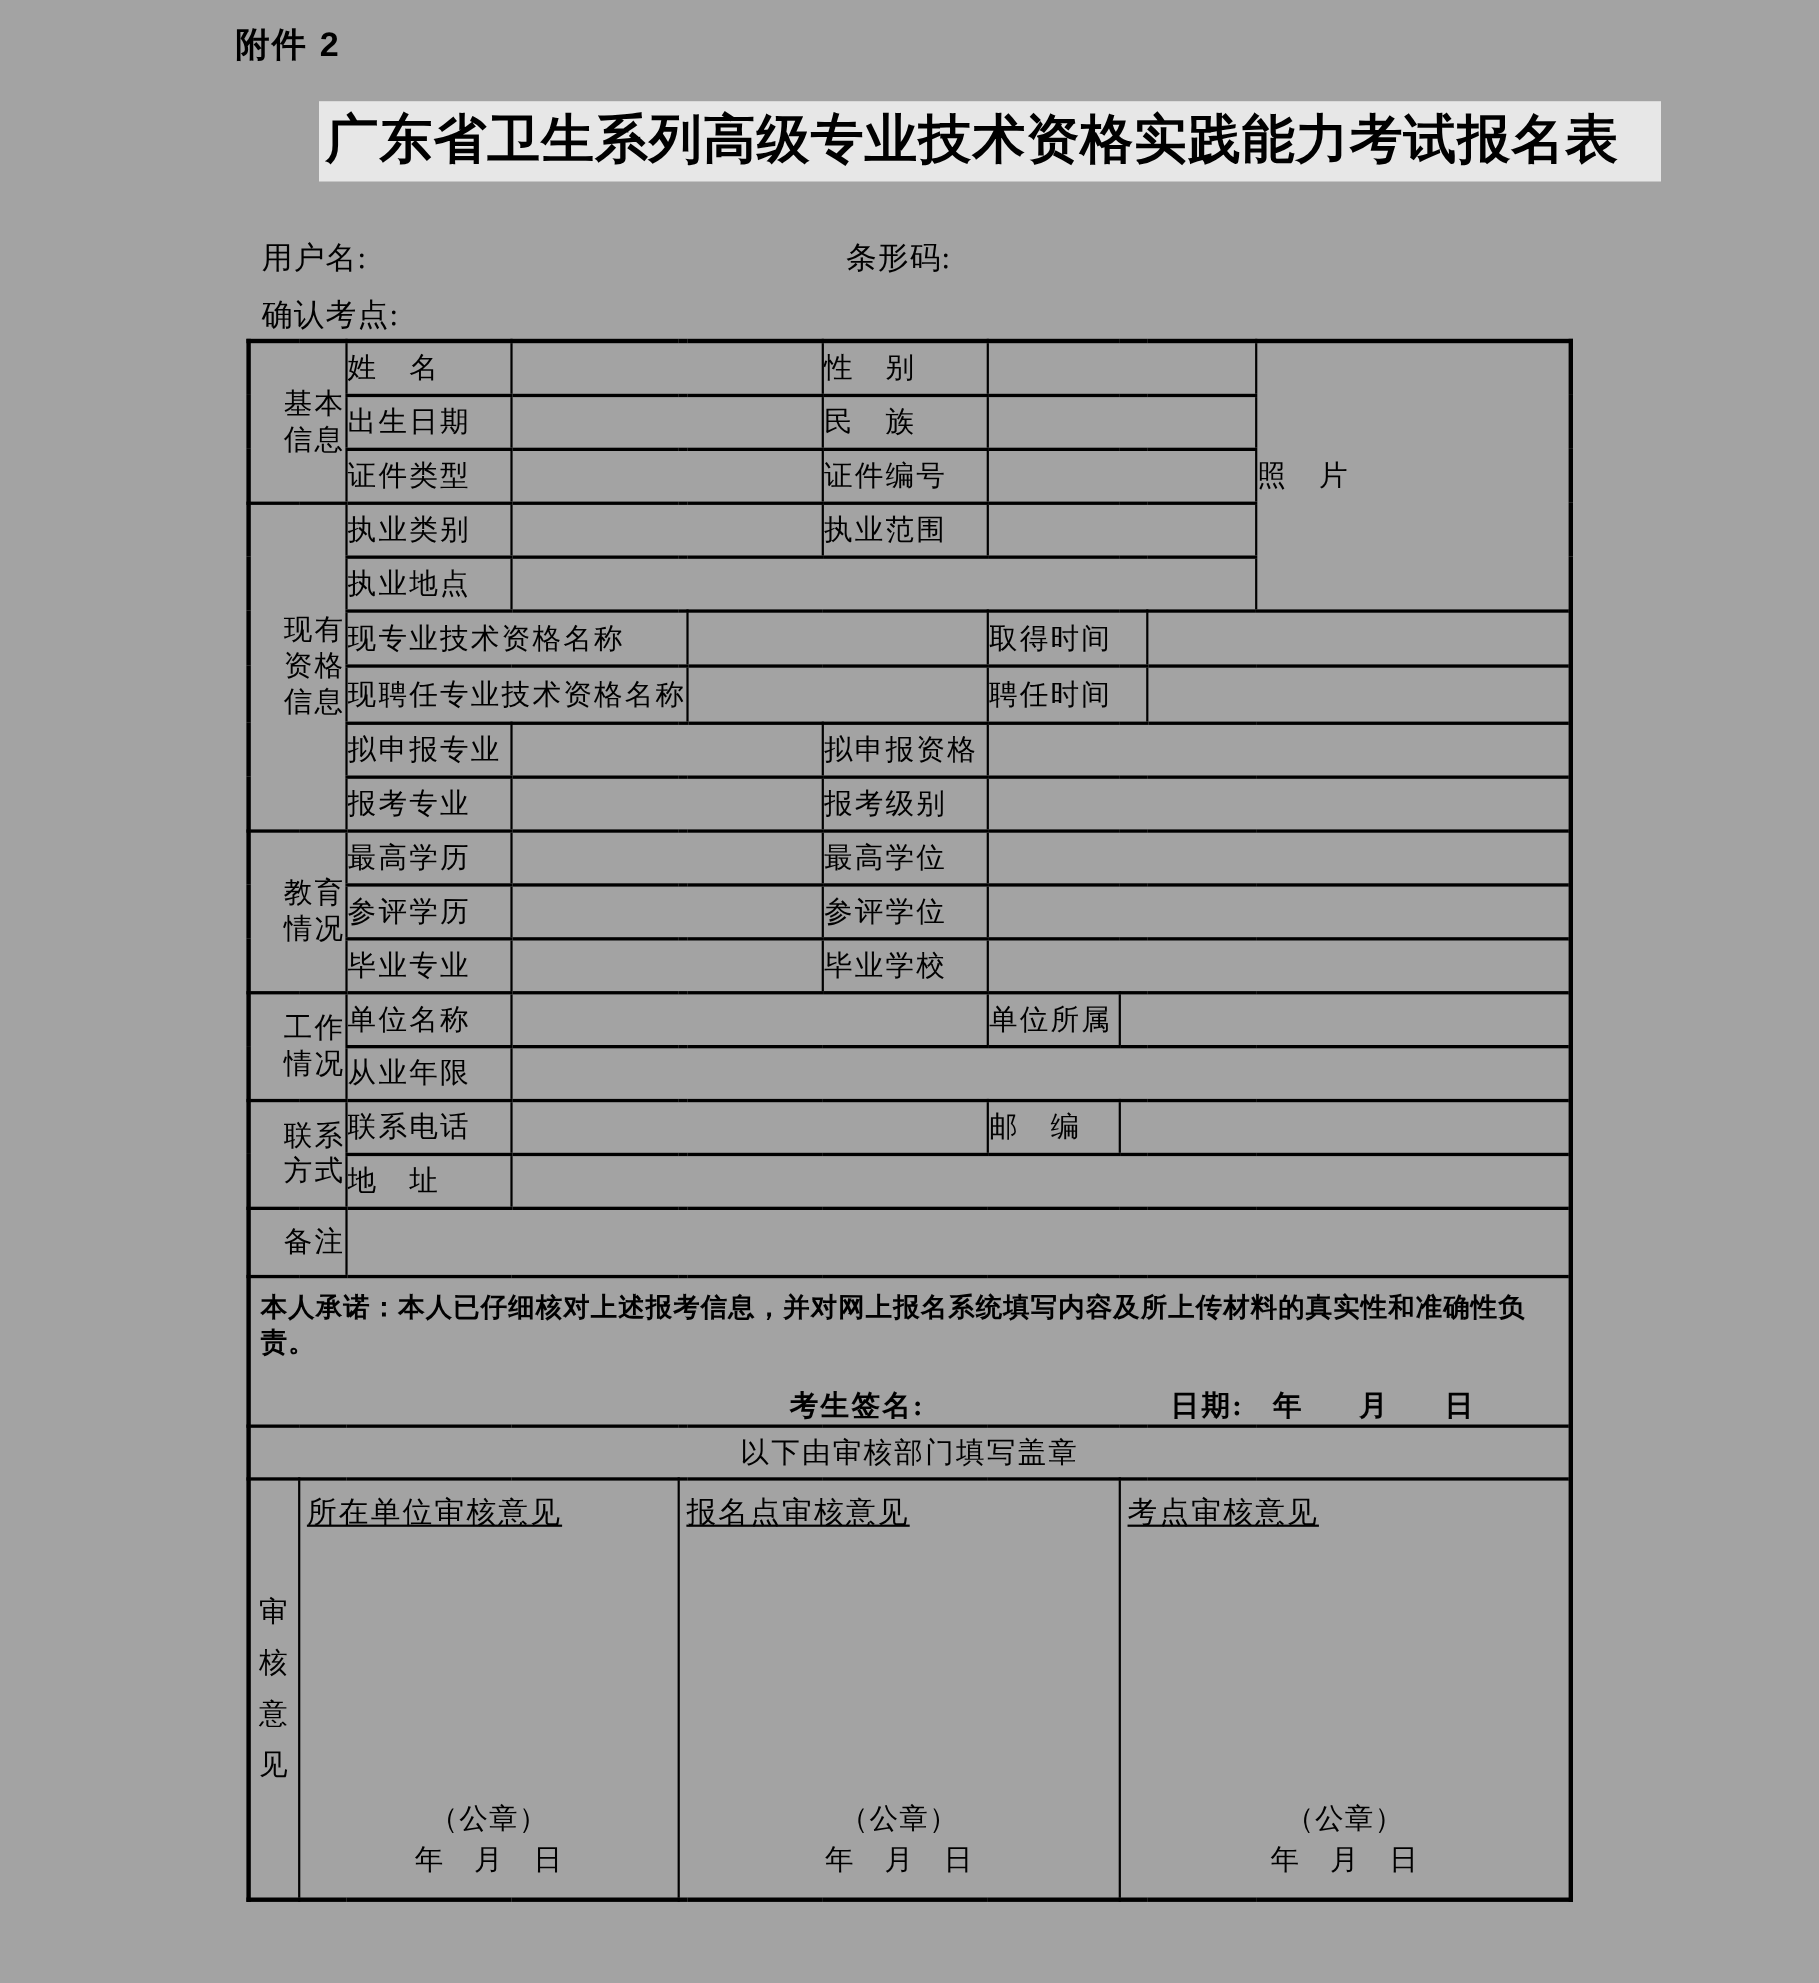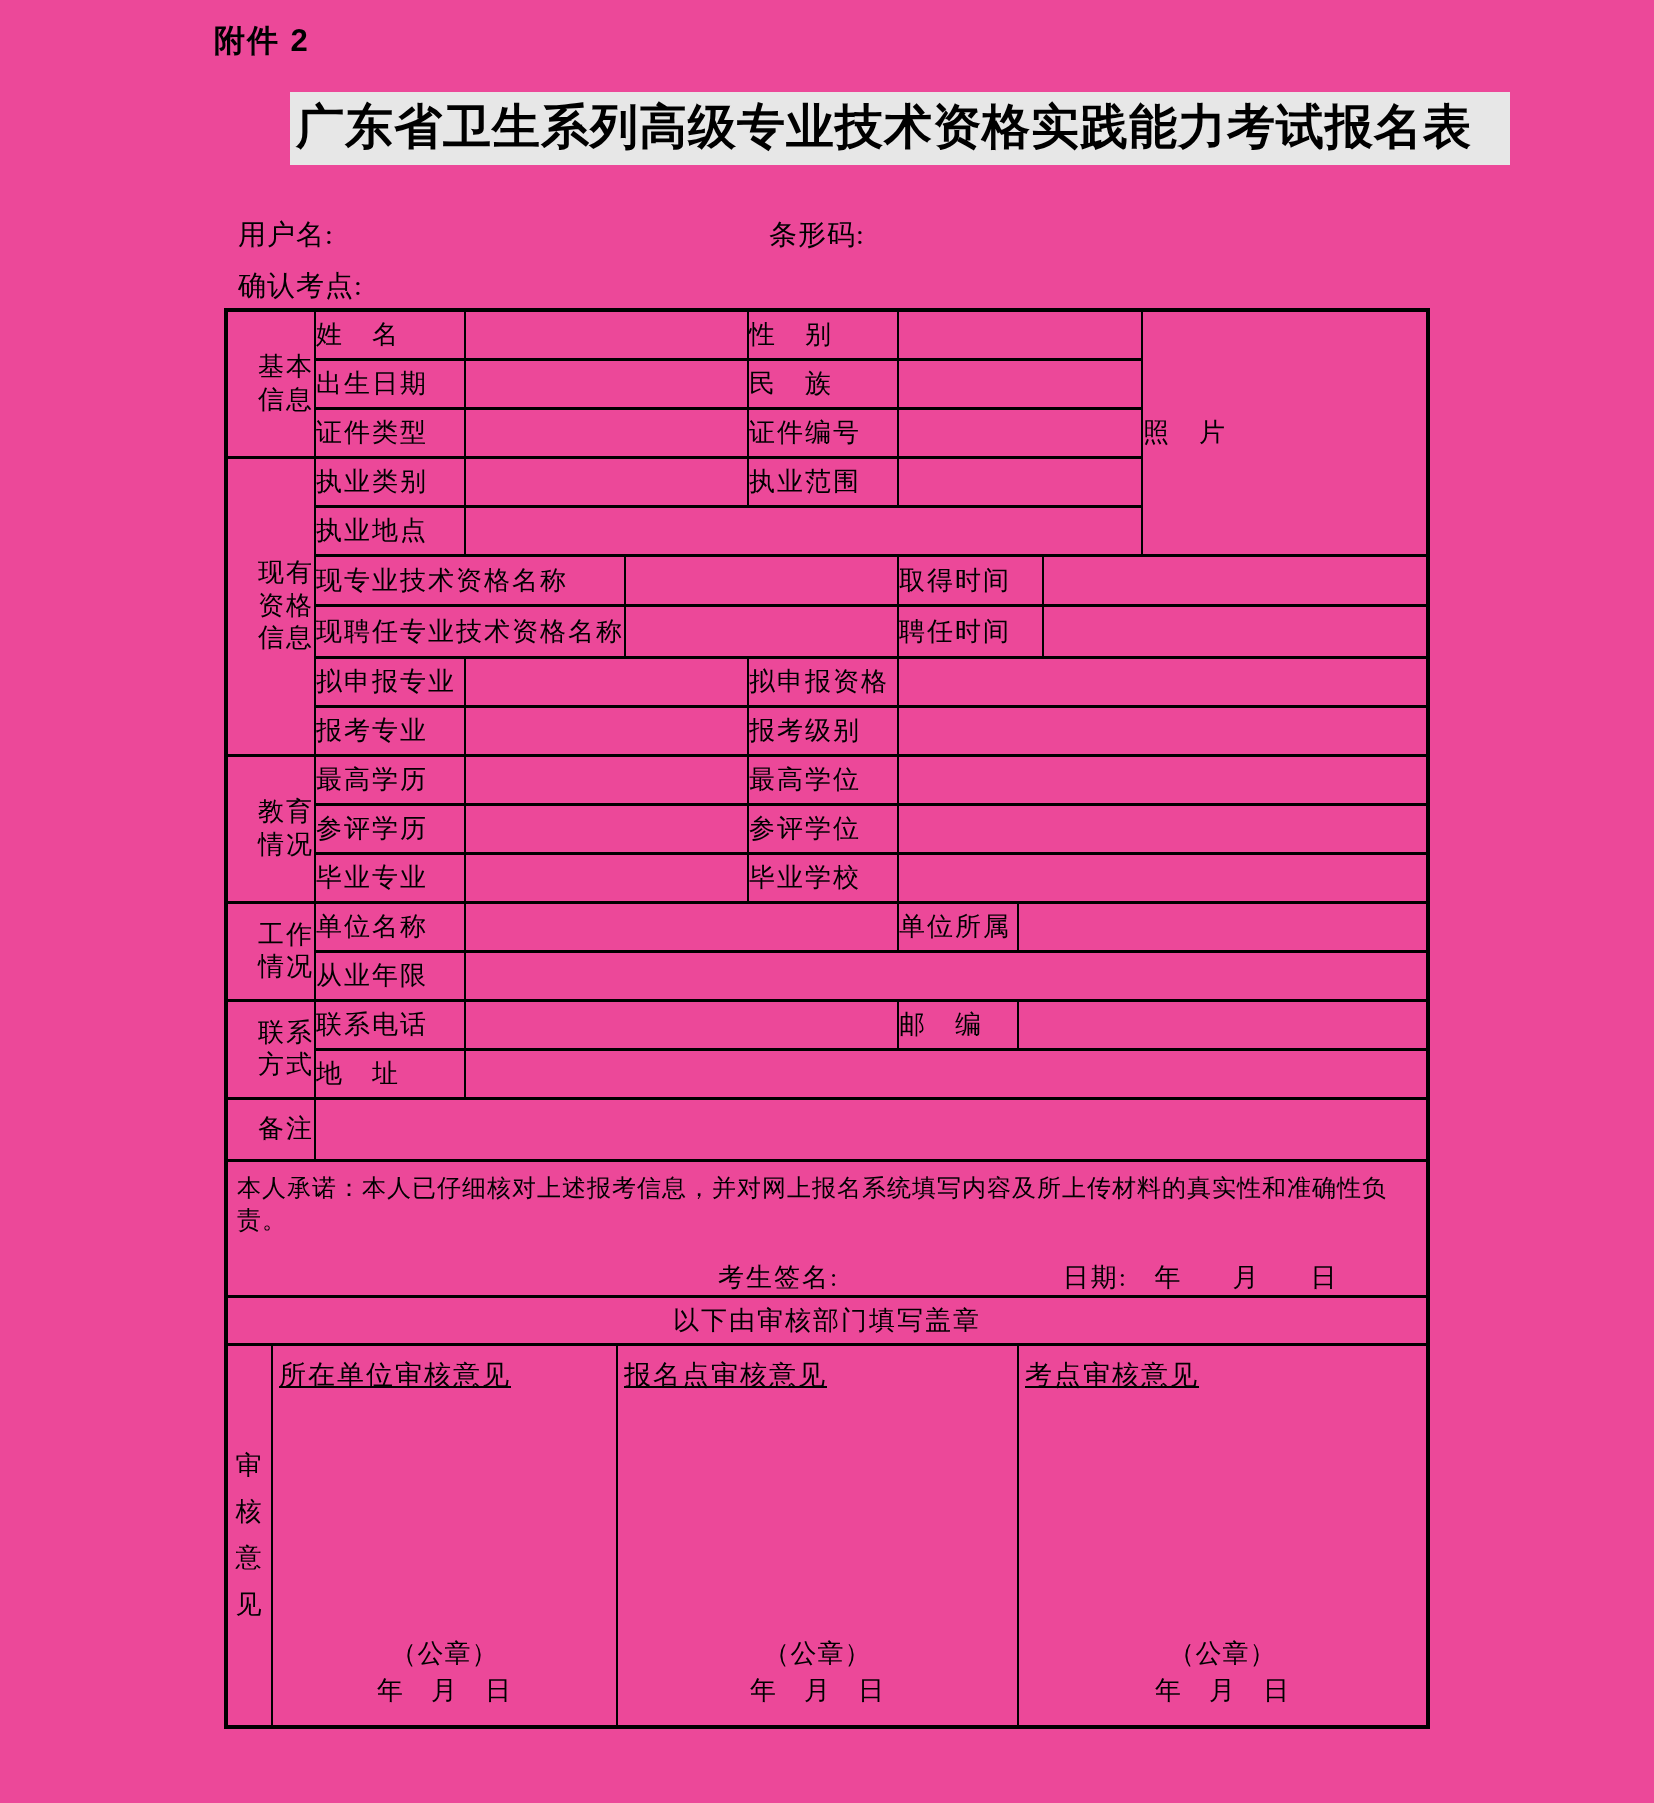--- a/index.html
+++ b/index.html
@@ -1,17 +1,17 @@
 <!DOCTYPE html>
 <html><head>
 <meta charset="utf-8">
 <style>
   html,body { margin:0; padding:0; background:#888; }
   .page {
-    position:relative; width:1654px; height:1803px; background:#ec4899;
+    position:relative; width:1654px; height:1803px; background:#a3a3a3;
     font-family:"Liberation Serif","DejaVu Serif",serif; color:#000;
     overflow:hidden;
   }
   .attachment {
     position:absolute; left:214px; top:20px;
     font-family:"Liberation Sans","DejaVu Sans",sans-serif;
     font-size:31px; font-weight:bold; letter-spacing:2px;
   }
   .title-band {
     position:absolute; left:290px; top:92px;
@@ -32,21 +32,21 @@
   }
   table.form td {
     border:2px solid #000; border-top-width:3px; border-bottom-width:3px;
     padding:0; vertical-align:middle; font-size:26px; letter-spacing:2px;
     overflow:hidden;
   }
   td.lbl { text-align:left; padding-left:13px; white-space:nowrap; }
   td.sec { text-align:right; white-space:pre-line; line-height:1.25; }
   td.val {}
   td.photo { text-align:left; }
-  td.commit { vertical-align:top; border-bottom-width:7px; }
+  td.commit { vertical-align:top; border-bottom-width:7px;font-weight:bold; }
   .commit-text { padding:10px 14px 0 9px; font-size:24px; letter-spacing:1px; }
   .sign-line { margin-top:24px; font-size:26px; white-space:nowrap; }
   .sign-line .s-sign { margin-left:490px; }
   .sign-line .s-date { margin-left:215px; }
   .sign-line .s-ymd  { margin-left:18px; letter-spacing:0; }
   td.review-header { text-align:center; font-size:27px; }
   td.vlabel { text-align:center; white-space:pre-line; line-height:1.78; font-size:25px; padding-top:14px; vertical-align:middle; }
   td.review-cell { vertical-align:top; padding:0; }
   .rc { position:relative; height:377px; }
   .rc-title { position:absolute; top:10px; left:6px; font-size:27px; letter-spacing:2px; white-space:nowrap;text-decoration:underline; }

